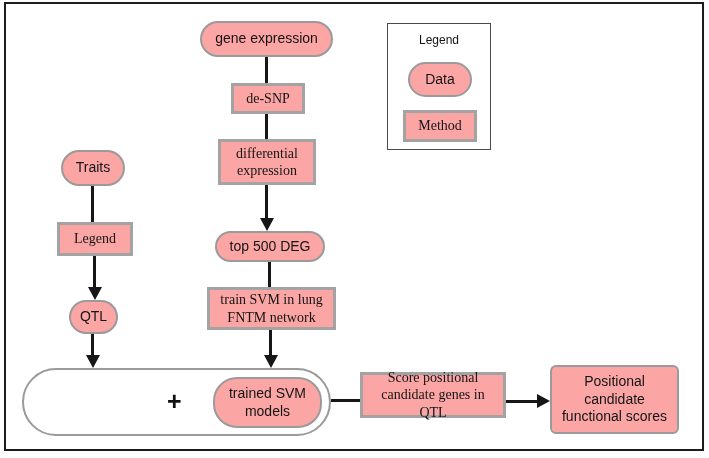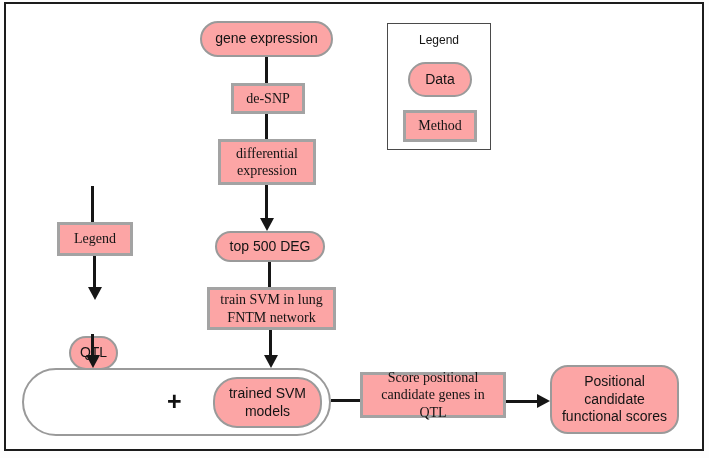--- a/index.html
+++ b/index.html
@@ -91,35 +91,36 @@
   <div class="node data-node" style="left:200px; top:21px; width:133px; height:36px;">gene expression</div>
 
   <div class="node method-node" style="left:231px; top:83px; width:74px; height:31px;">de-SNP</div>
 
   <div class="node method-node" style="left:218px; top:139px; width:98px; height:46px;">differential expression</div>
 
   <div class="node data-node" style="left:215px; top:231px; width:110px; height:31px; border-radius:16px;">top 500 DEG</div>
 
   <div class="node method-node" style="left:207px; top:287px; width:129px; height:43px;">train SVM in lung FNTM network</div>
 
+  <div class="node data-node" style="left:61px; top:150px; width:64px; height:36px;">Traits</div>
 
   <div class="node method-node" style="left:57px; top:222px; width:76px; height:34px;">Legend</div>
 
-  <div class="node data-node" style="left:69px; top:300px; width:49px; height:34px; border-radius:17px;margin-top:36px;">QTL</div>
+  <div class="node data-node" style="left:69px; top:300px; width:49px; height:34px; border-radius:17px;">QTL</div>
 
   <div class="container-node" style="left:22px; top:368px; width:309px; height:68px;"></div>
 
 
   <div class="plus" style="left:167px; top:389px;">+</div>
 
   <div class="node data-node" style="left:213px; top:377px; width:109px; height:51px; border-radius:24px;">trained SVM models</div>
 
   <div class="node method-node" style="left:360px; top:372px; width:146px; height:46px;">Score positional candidate genes in QTL</div>
 
-  <div class="node data-node" style="left:550px; top:365px; width:129px; height:69px; border-radius:18px;">Positional candidate functional scores</div>
+  <div class="node data-node" style="left:550px; top:365px; width:129px; height:69px; border-radius:6px;">Positional candidate functional scores</div>
 
   <div class="legend-box" style="left:387px; top:23px; width:104px; height:127px;"></div>
   <div class="legend-title" style="left:387px; top:33px;">Legend</div>
   <div class="node data-node" style="left:408px; top:62px; width:64px; height:35px;">Data</div>
   <div class="node method-node" style="left:403px; top:110px; width:74px; height:32px;">Method</div>
 
   <div class="line-v" style="left:265px; top:57px; height:26px;"></div>
   <div class="line-v" style="left:265px; top:114px; height:25px;"></div>
   <div class="line-v" style="left:268px; top:262px; height:25px;"></div>
   <div class="line-v" style="left:91px; top:186px; height:36px;"></div>

